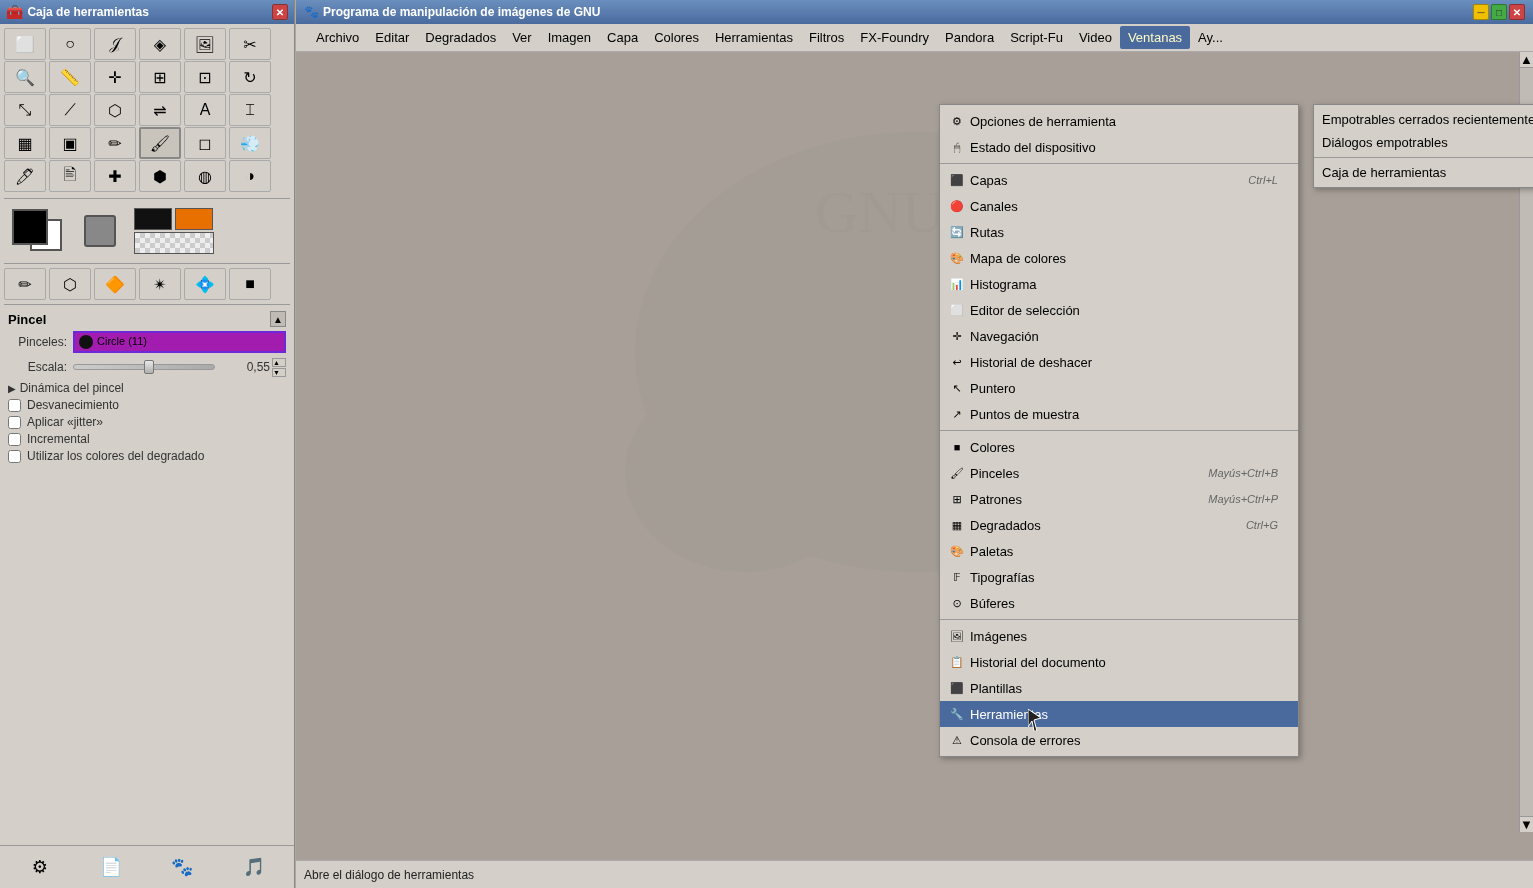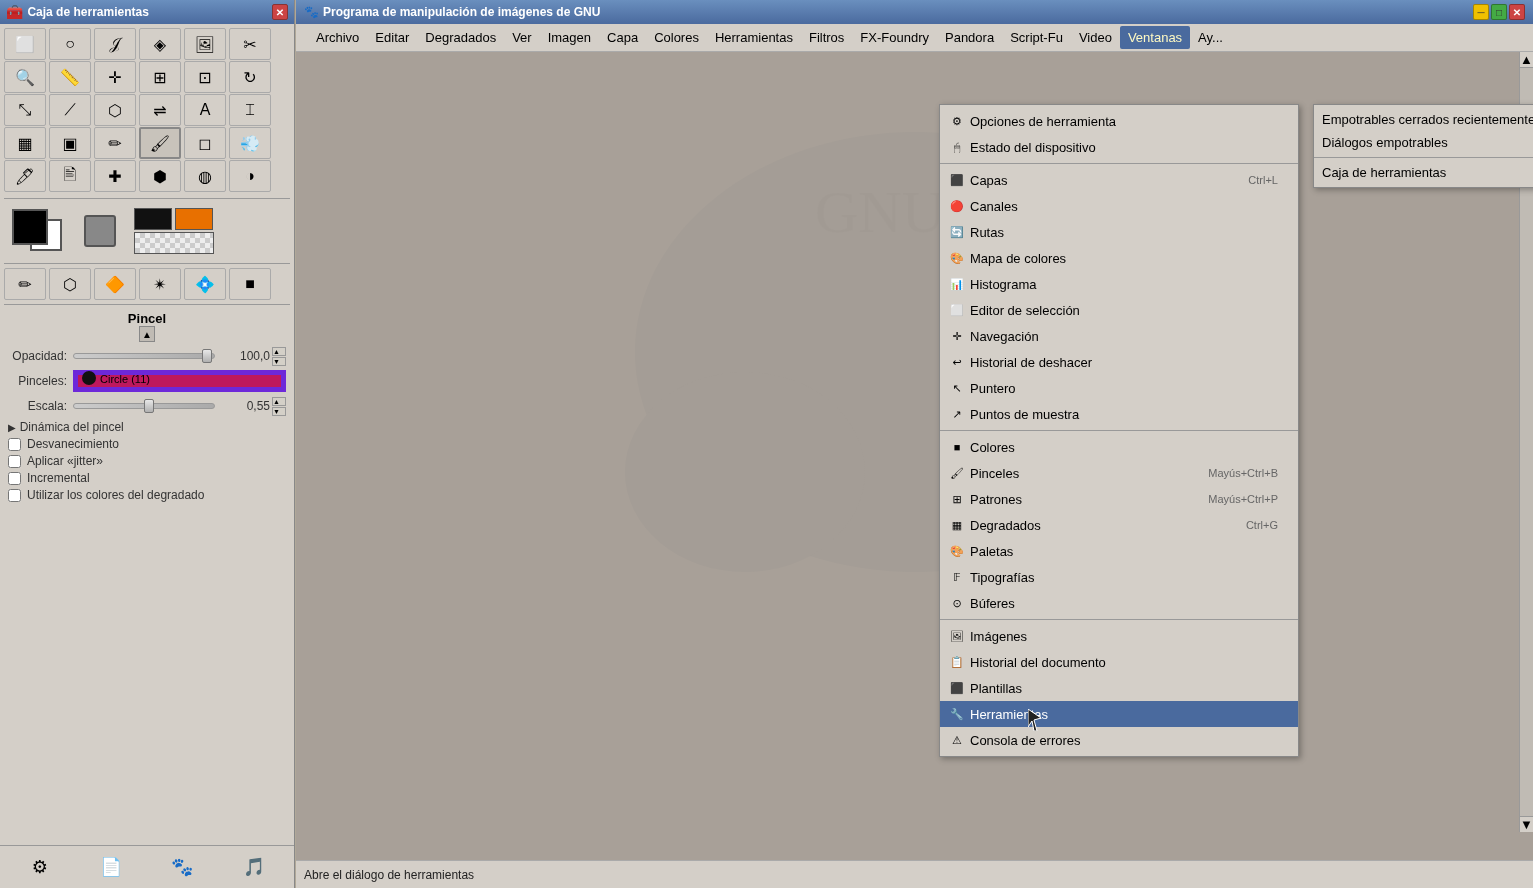--- a/index.html
+++ b/index.html
@@ -69,21 +69,20 @@
     
     .pincel-section {
       padding: 4px 8px;
       flex: 1;
     }
     .section-header {
       display: flex;
       align-items: center;
       justify-content: space-between;
       margin-bottom: 4px;
-      flex-direction: column;
     }
     .section-title { font-weight: bold; font-size: 13px; }
     .param-row {
       display: flex;
       align-items: center;
       margin: 4px 0;
       font-size: 12px;
     }
     .param-label { width: 65px; text-align: right; padding-right: 6px; color: #333; }
     .param-value { width: 55px; text-align: right; color: #333; }
@@ -213,21 +212,21 @@
       display: flex;
       align-items: center;
       padding: 4px 20px 4px 8px;
       cursor: pointer;
       font-size: 13px;
       white-space: nowrap;
       gap: 4px;
     }
     .dd-item.hovered { background: #4a6a9e; color: white; }
     .dd-separator { height: 1px; background: #999; margin: 3px 0; }
-    .dd-shortcut { margin-left: auto; font-size: 11px; color: #666; }
+    .dd-shortcut { margin-left: auto; font-size: 11px; color: #666; font-style: italic; }
     .dd-icon {
       width: 18px; height: 18px;
       display: flex; align-items: center; justify-content: center;
       font-size: 11px;
       flex-shrink: 0;
     }
 
     
     #ventanas-submenu {
       position: absolute;
@@ -331,35 +330,24 @@
 
   <div class="separator-h"></div>
 
   <div class="pincel-section">
     <div class="section-header">
       <span class="section-title">Pincel</span>
       <div style="width:16px; height:16px; border:1px solid #888; background:#c0bbb4; display:flex; align-items:center; justify-content:center; font-size:10px;">▲</div>
     </div>
 
 
-    <div class="param-row">
-      <span class="param-label">Opacidad:</span>
-      <div class="slider-track">
-        <div class="slider-thumb" style="right:2px;"></div>
-      </div>
-      <span class="param-value">100,0</span>
-      <div style="width:14px; height:20px; margin-left:2px; display:flex; flex-direction:column; justify-content:center;">
-        <div style="font-size:7px; line-height:1; border:1px solid #999; background:#d4d0c8; cursor:pointer;">▲</div>
-        <div style="font-size:7px; line-height:1; border:1px solid #999; background:#d4d0c8; cursor:pointer; margin-top:1px;">▼</div>
-      </div>
-    </div>
 
     <div class="param-row">
       <span class="param-label">Pinceles:</span>
-      <div class="brush-preview" style="flex:1; height:22px; background:#be185d; border:5px solid #6d28d9; padding:2px 4px; cursor:pointer; display:flex; align-items:flex-end; gap:4px;">
+      <div class="brush-preview" style="flex:1; height:22px; background:#a21caf; border:2px solid #6d28d9; padding:2px 4px; cursor:pointer; display:flex; align-items:flex-start; gap:4px;">
         <div class="brush-dot"></div>
         <span style="font-size:11px;">Circle (11)</span>
       </div>
     </div>
 
     <div class="param-row">
       <span class="param-label">Escala:</span>
       <div class="slider-track">
         <div class="slider-thumb" style="left:50%;"></div>
       </div>

